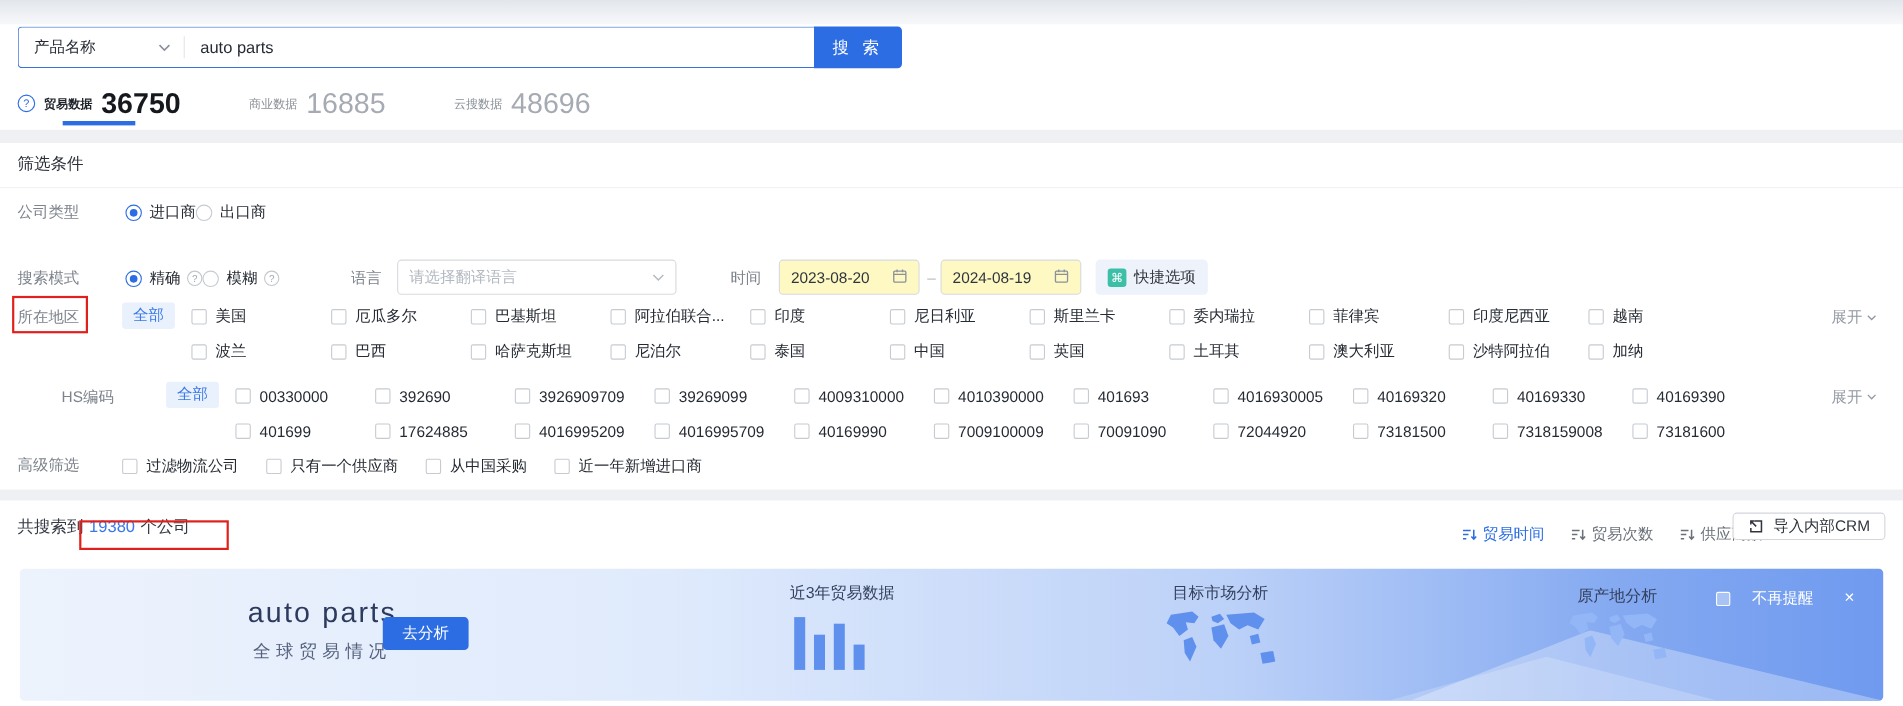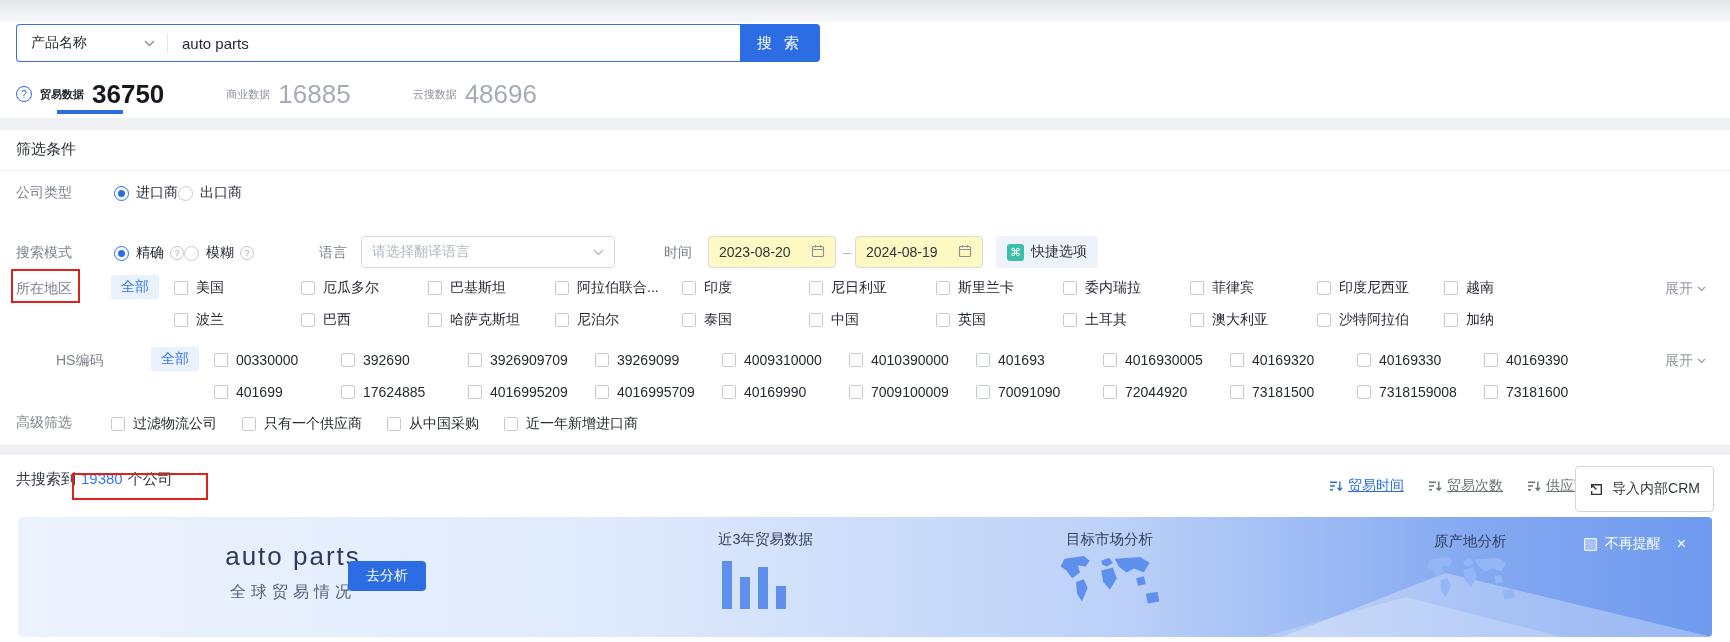--- a/index.html
+++ b/index.html
@@ -72,43 +72,43 @@
   .chev svg, .expand svg { display:block; }
 
   
   .anno { position:absolute; border:2px solid #e0201c; pointer-events:none; z-index:20; }
 
   
   .results-card { position:absolute; top:455px; left:0; width:100%; height:187px; background:#fff; }
   .summary { position:absolute; left:16px; top:15px; font-size:15px; color:#343943; }
   .summary .cnt { color:#3a78e8; margin:0 5px; }
   .sort-group { position:absolute; right:128px; top:22px; display:flex; gap:24px; }
-  .sort-item { display:flex; align-items:center; gap:5px; font-size:14px; color:#6b717a; cursor:pointer;text-decoration:underline; }
+  .sort-item { display:flex; align-items:center; gap:5px; font-size:14px; color:#6b717a; cursor:pointer; }
   .sort-item.active { color:#2c6de4; }
-  .crm-btn { position:absolute; right:16px; top:11px; height:46px; display:flex; align-items:center; gap:8px;
+  .crm-btn { position:absolute; right:16px; top:11px; height:25px; display:flex; align-items:center; gap:8px;
     padding:0 13px; border:1px solid #d2d6db; border-radius:4px; background:#fff; font-size:14px; color:#30353d; cursor:pointer; }
 
   
   .banner { position:absolute; left:18px; right:18px; top:62px; height:120px; border-radius:4px; overflow:hidden;
     background:linear-gradient(90deg,#edf3fd 0%,#dfeafc 35%,#bcd1f8 65%,#84a9f1 86%,#6f9aef 100%); }
   .mt1 { position:absolute; right:0; bottom:0; width:430px; height:64px; background:rgba(255,255,255,0.30);
     clip-path:polygon(38% 0,0 100%,100% 100%); }
   .mt2 { position:absolute; right:150px; bottom:0; width:300px; height:40px; background:rgba(255,255,255,0.20);
     clip-path:polygon(48% 0,0 100%,100% 100%); }
   .banner-left { position:absolute; left:200px; top:24px; width:150px; text-align:center; }
   .banner-title { font-size:26px; letter-spacing:2px; color:#2c3a5e; font-weight:500; }
   .banner-sub { font-size:16px; letter-spacing:5px; color:#55617d; margin-top:10px; }
   .cta-btn { position:absolute; left:330px; top:44px; width:78px; height:30px; background:#2c6de4; color:#fff;
     border:none; border-radius:4px; font-size:14px; cursor:pointer; }
   .feat-title { position:absolute; font-size:14.5px; color:#33415f; }
   .bars { position:absolute; left:704px; top:42px; display:flex; align-items:flex-end; gap:8px; height:50px; }
   .bars div { width:10px; background:#5f90ee; }
   .map { position:absolute; color:#5f90ee; }
   .map.light { color:#93b6f6; }
-  .dismiss { position:absolute; right:26px; top:18px; display:flex; align-items:center; gap:8px; color:#fff; font-size:14px;padding-left:36px; }
+  .dismiss { position:absolute; right:26px; top:18px; display:flex; align-items:center; gap:20px; color:#fff; font-size:14px;padding-left:36px; }
   .dm-box { width:13px; height:13px; border:1px solid rgba(255,255,255,0.95); background:rgba(255,255,255,0.35);
     border-radius:2px; cursor:pointer; }
   .dm-x { font-size:16px; margin-left:8px; cursor:pointer; line-height:1; }
 </style>
 </head>
 <body>
 
 <div class="page">
 
   <div class="top-strip"></div>

